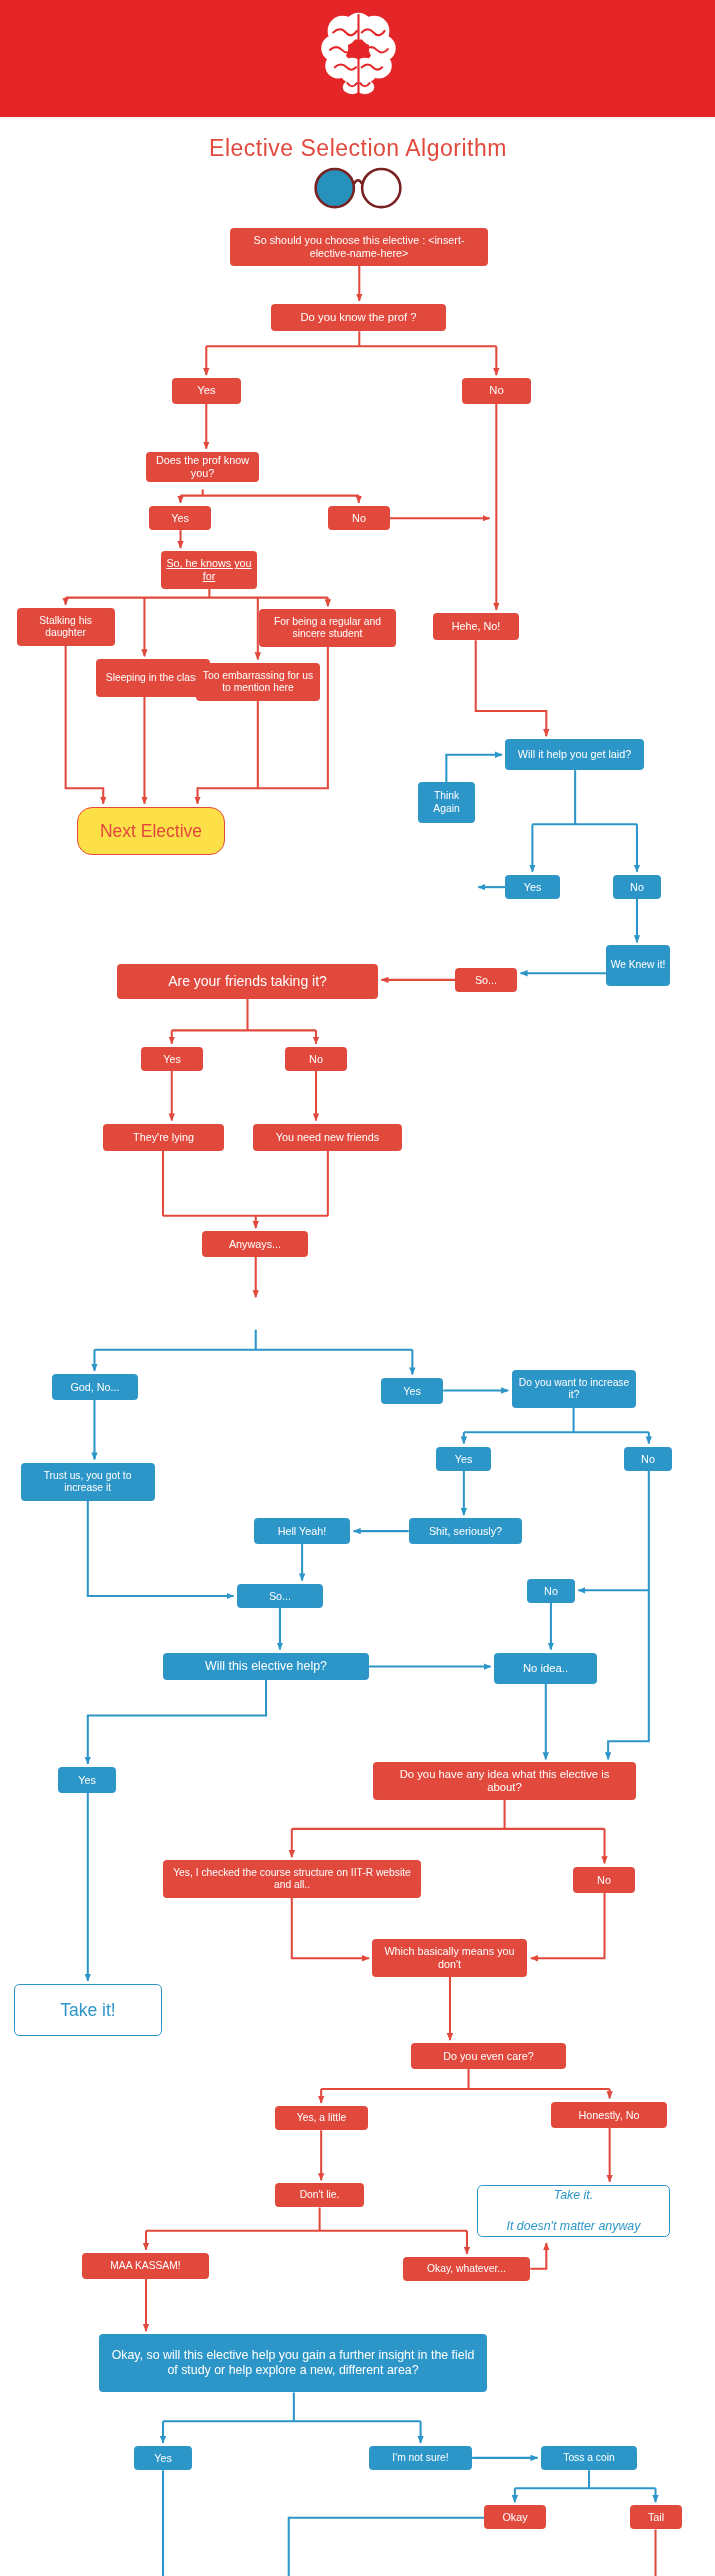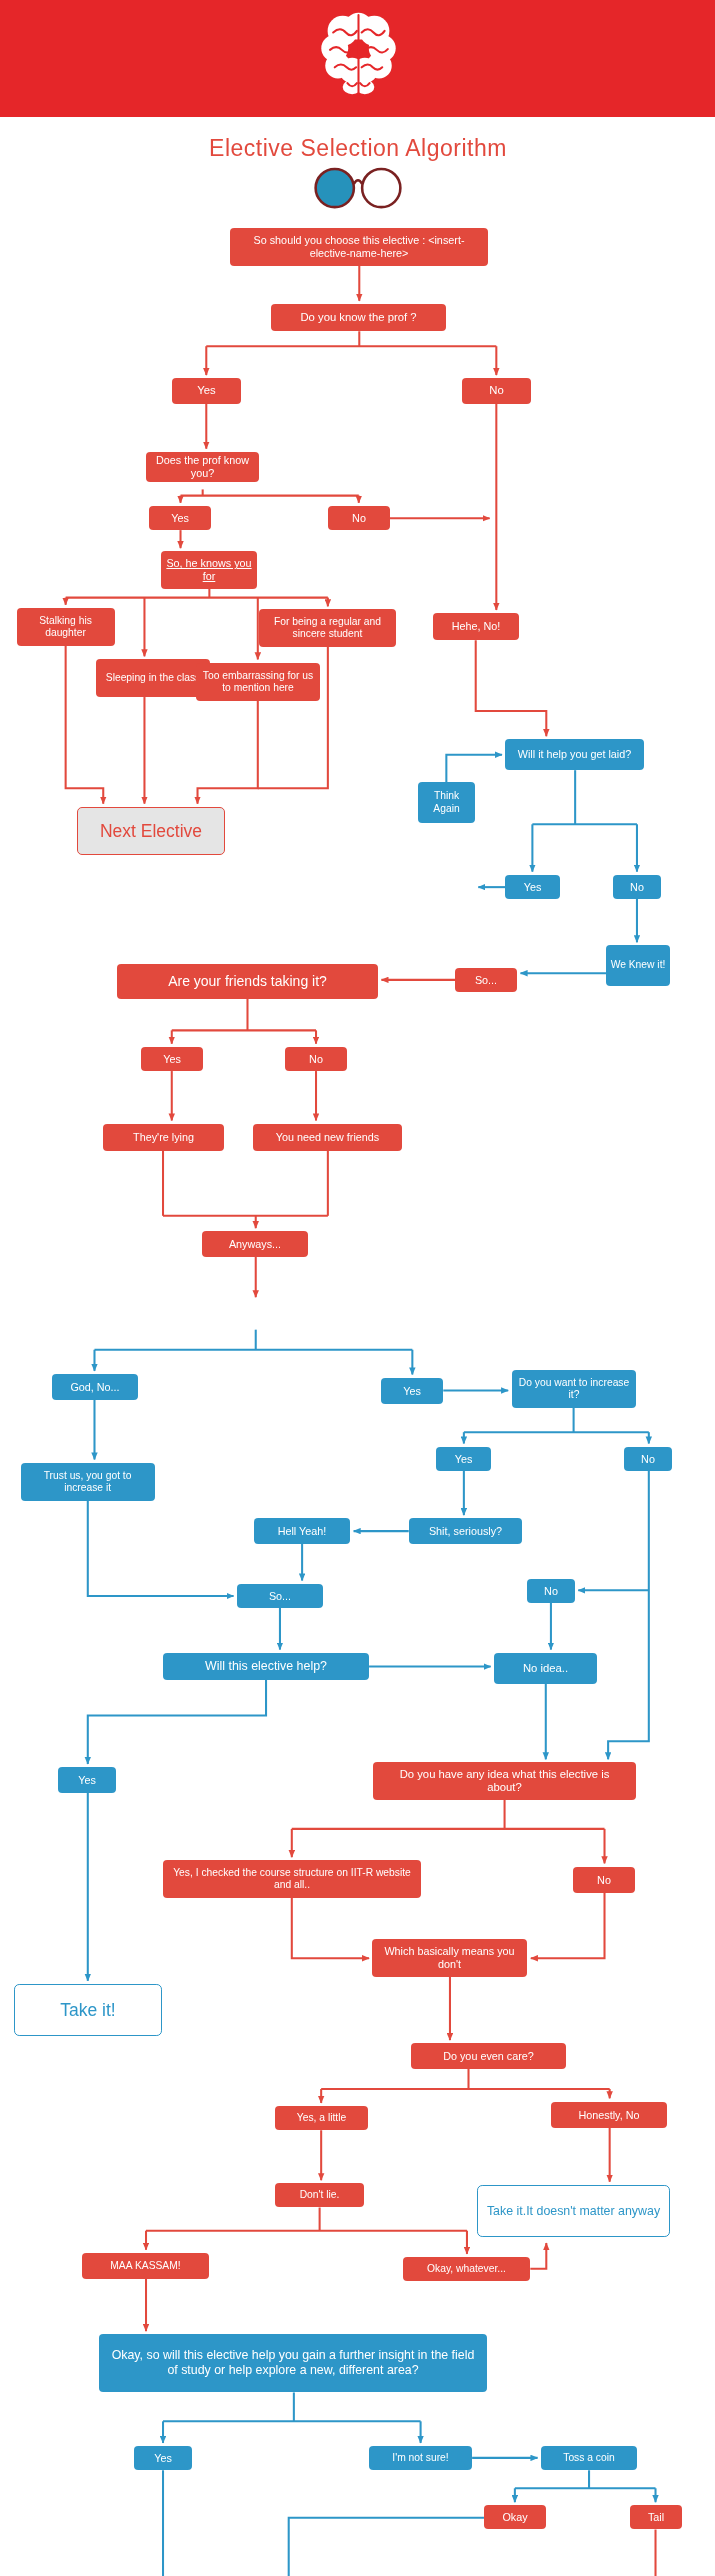--- a/index.html
+++ b/index.html
@@ -20,23 +20,23 @@
   .lines path{fill:none;stroke-width:4px;}
   .lr{stroke:var(--red);}
   .lb{stroke:var(--blue);}
   #ar path{fill:var(--red);stroke:none;}
   #ab path{fill:var(--blue);stroke:none;}
   .n{position:absolute;display:flex;align-items:center;justify-content:center;
      text-align:center;color:#fff;border-radius:4.1px;line-height:1.18;
      box-sizing:border-box;padding:2.1px 4.1px;}
   .red{background:var(--red);}
   .blue{background:var(--blue);}
-  .outline-red{background:#e5e5e5;border:1.5px solid var(--red);color:var(--red);border-radius:5px;}
+  .outline-red{background:#fde047;border:1.5px solid var(--red);color:var(--red);border-radius:15px;}
   .outline-blue{background:#fff;border:1.5px solid var(--blue);color:var(--blue);border-radius:5.2px;}
-  .stack{display:flex;flex-direction:row;align-items:center;justify-content:center;}
+  .stack{display:flex;flex-direction:column;align-items:center;justify-content:space-between;font-style:italic;}
 </style>
 </head>
 <body>
 
 <div id="canvas">
 
   <div class="hdr">
     <svg class="brain" viewBox="0 0 120 130">
       <g fill="#ffffff">
         <circle cx="40" cy="32" r="19"></circle>

